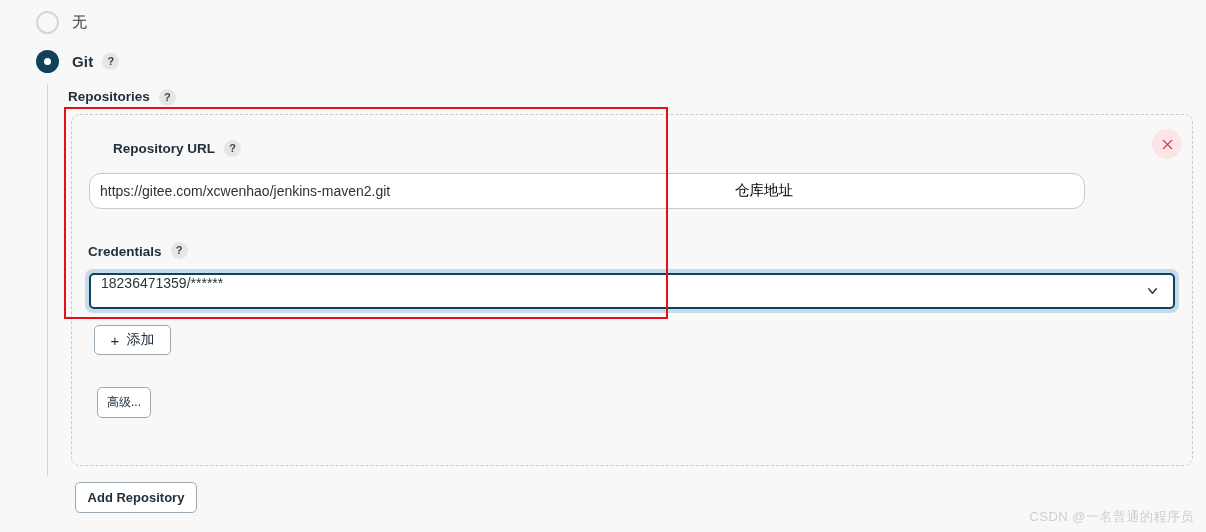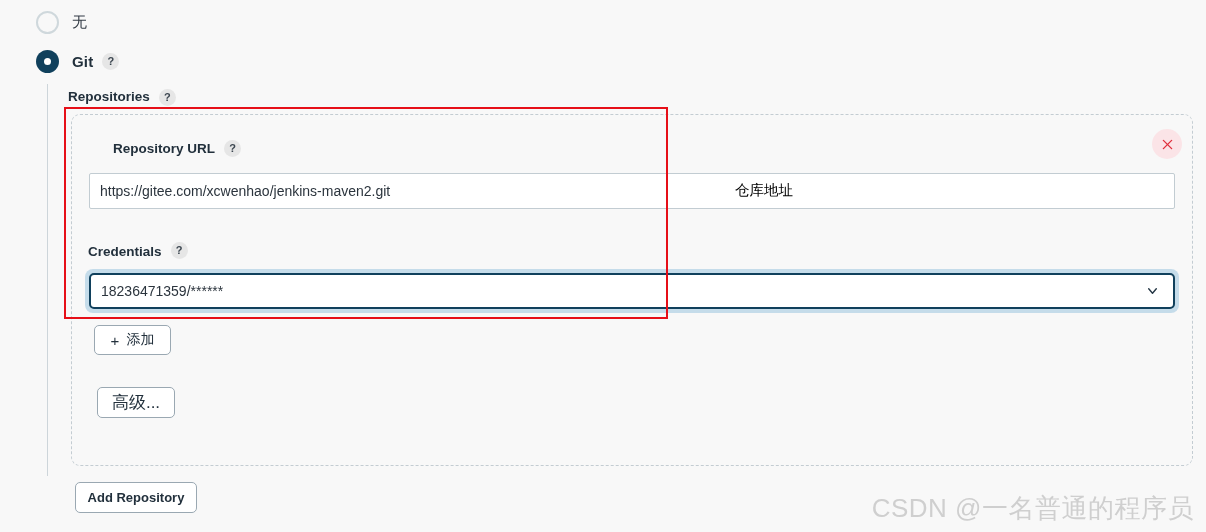--- a/index.html
+++ b/index.html
@@ -69,61 +69,61 @@
   
   .field-label {
     position: absolute; display: flex; align-items: center;
     font-size: 13.5px; font-weight: 700; color: #22303c;
   }
   .field-label.url  { left: 88px; top: 140px; padding-left: 25px; }
   .field-label.cred { left: 88px; top: 242px; align-items: flex-end; }
 
   .text-input {
     position: absolute; left: 89px; top: 173px;
-    width: 1086px; height: 36px;
-    border: 1px solid #c2ccd2; border-radius: 2px;
+    width: 996px; height: 36px;
+    border: 1px solid #c2ccd2; border-radius: 12px;
     background: #ffffff;
     font-family: "Liberation Sans", "DejaVu Sans", sans-serif;
     font-size: 14px; color: #2b343d;
     padding: 0 10px; line-height: 34px;
     white-space: nowrap; overflow: hidden;
   }
 
   
   .select-wrap {
     position: absolute; left: 85px; top: 269px;
     width: 1094px; height: 44px;
     background: #c5dcea; border-radius: 8px;
     padding: 4px;
   }
   .select-box {
     position: relative; width: 100%; height: 100%;
     border: 2px solid #10405c; border-radius: 5px;
     background: #ffffff;
-    display: flex; align-items: center;
+    display: flex; 
     padding: 0 10px;
     font-size: 14px; color: #2b343d;
   }
   .chevron {
     position: absolute; right: 14px; top: 50%;
     transform: translateY(-50%);
     width: 13px; height: 13px;
   }
 
   
   .btn {
     position: absolute;
     display: flex; align-items: center; justify-content: center;
     background: #ffffff; border: 1px solid #9aa8b2; border-radius: 5px;
     font-family: "Liberation Sans", "DejaVu Sans", sans-serif;
     font-size: 13px; font-weight: 700; color: #22303c;
     cursor: pointer;
   }
   .btn-add   { left: 94px; top: 325px; width: 77px; height: 30px; font-weight: 400; font-size: 14px;}
-  .btn-adv   { left: 97px; top: 387px; width: 78px; height: 31px; font-weight: 400; font-size: 17px;}
+  .btn-adv   { left: 97px; top: 387px; width: 54px; height: 31px; font-weight: 400; font-size: 12px;}
   .btn-addrepo { left: 75px; top: 482px; width: 122px; height: 31px; }
   .plus { margin-right: 7px; font-size: 15px; color: #22303c; }
 
   
   .remove-btn {
     position: absolute; left: 1152px; top: 129px;
     width: 30px; height: 30px; border-radius: 50%;
     background: #fbe4e7;
     display: flex; align-items: center; justify-content: center;
     cursor: pointer;
@@ -140,21 +140,21 @@
   }
   .annot-text {
     position: absolute; left: 735px; top: 181px;
     font-size: 14.5px; color: #000000;
     font-family: "Liberation Sans", "DejaVu Sans", sans-serif;
   }
 
   
   .watermark {
     position: absolute; right: 12px; bottom: 6px;
-    font-size: 26px; color: #cfcfcf;
+    font-size: 13px; color: #cfcfcf;
     letter-spacing: .5px;
     font-family: "Liberation Sans", "DejaVu Sans", sans-serif;
     white-space: nowrap;
   }
 </style>
 </head>
 <body>
 
 <div id="root">
 

